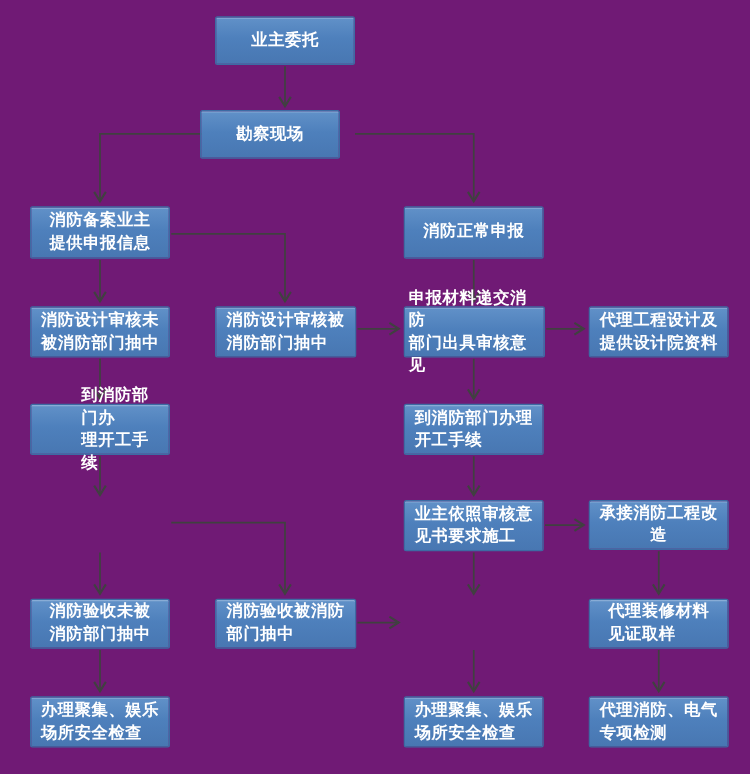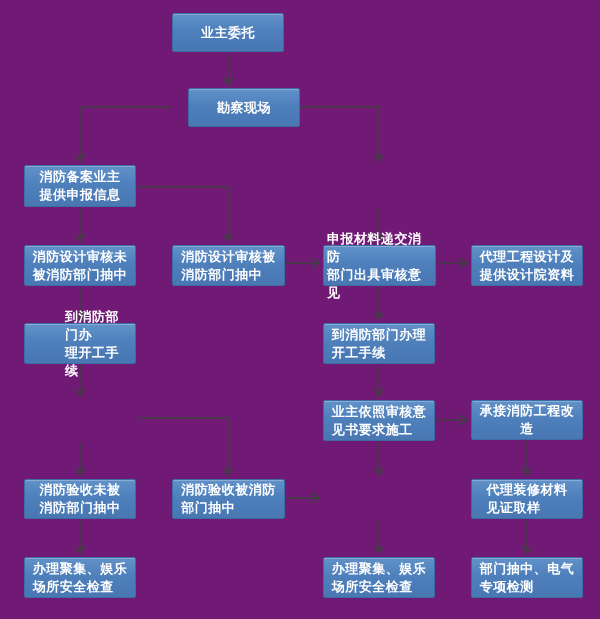--- a/index.html
+++ b/index.html
@@ -79,29 +79,32 @@
     <polyline points="286,498 319,498" marker-end="url(#arrowV)"></polyline>
     <polyline points="80,520 80,553" marker-end="url(#arrowV)"></polyline>
     <polyline points="379,520 379,553" marker-end="url(#arrowV)"></polyline>
     <polyline points="527,520 527,553" marker-end="url(#arrowV)"></polyline>
   </svg>
 
   <div class="node center" style="left:172px; top:13px;  width:112px; height:39px;">
     <span class="lbl">业主委托</span>
   </div>
 
-  <div class="node center" style="left:188px; top:88px;  width:112px; height:39px;justify-content:center;">
+  <div class="node center" style="left:160px; top:88px;  width:112px; height:39px;justify-content:center;">
     <span class="lbl">勘察现场</span>
   </div>
 
   <div class="node" style="left:24px;  top:165px; width:112px; height:42px;">
     <span class="lbl">消防备案业主
 提供申报信息</span>
   </div>
 
+  <div class="node center" style="left:323px; top:165px; width:112px; height:42px;">
+    <span class="lbl">消防正常申报</span>
+  </div>
 
   <div class="node" style="left:24px;  top:245px; width:112px; height:41px;">
     <span class="lbl">消防设计审核未
 被消防部门抽中</span>
   </div>
 
   <div class="node" style="left:172px; top:245px; width:113px; height:41px;">
     <span class="lbl">消防设计审核被
 消防部门抽中</span>
   </div>
@@ -156,17 +159,17 @@
     <span class="lbl">办理聚集、娱乐
 场所安全检查</span>
   </div>
 
   <div class="node" style="left:323px; top:557px; width:112px; height:41px;">
     <span class="lbl">办理聚集、娱乐
 场所安全检查</span>
   </div>
 
   <div class="node" style="left:471px; top:557px; width:112px; height:41px;">
-    <span class="lbl">部门抽中、电气
+    <span class="lbl">代理消防、电气
 专项检测</span>
   </div>
 
 </div>
 
 </body></html>

